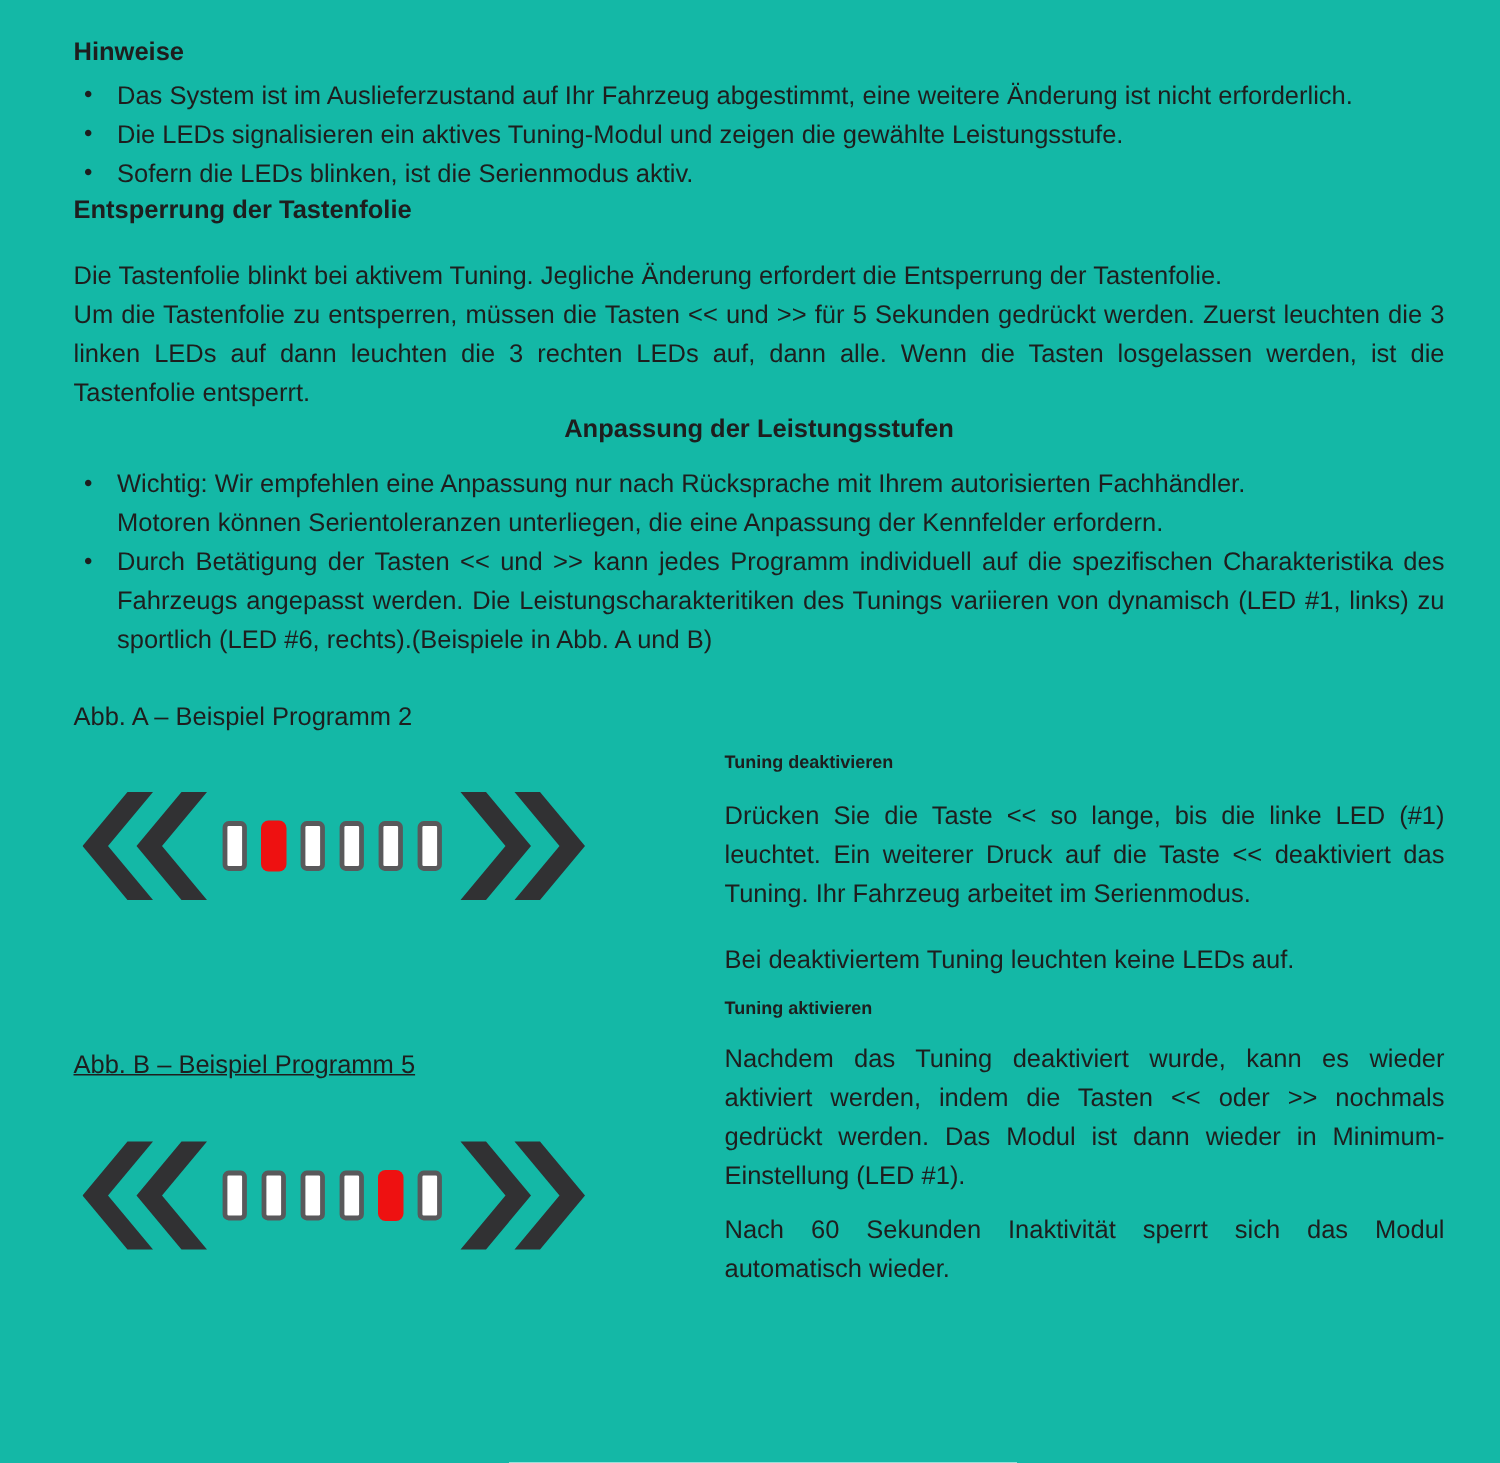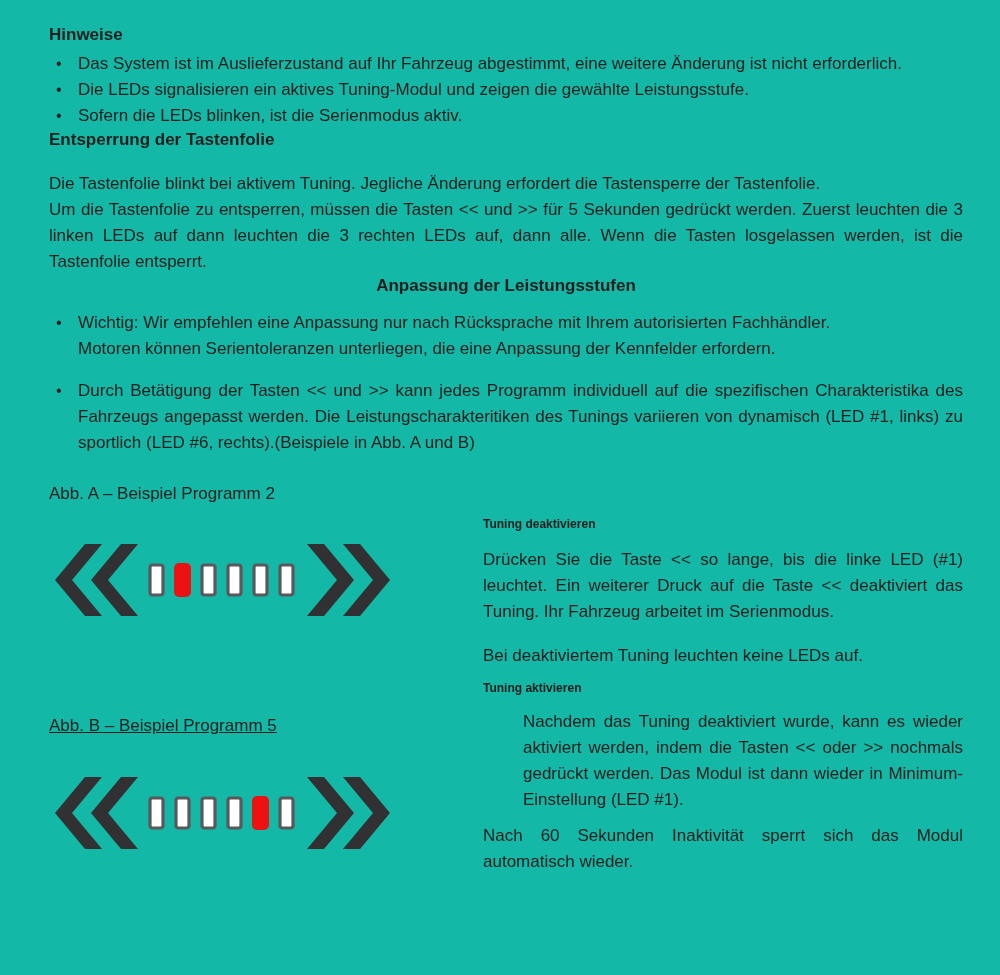--- a/index.html
+++ b/index.html
@@ -34,57 +34,57 @@
   }
   ul.bullets li{
     position:relative;padding-left:29px;
   }
   ul.bullets li::before{
     content:"\2022";
     position:absolute;left:7px;top:0;
     font-size:16px;
   }
   ul.bullets.spaced{margin-top:13px;}
-  ul.bullets.spaced li + li{margin-top:16px;}
+  ul.bullets.spaced li + li{margin-top:0;}
   .twocol{
     position:relative;margin-top:25px;height:394px;
   }
   .figcol{width:434px;}
   .figlabel{line-height:26px;}
   .figlabel.lb{margin-top:95px;text-decoration:underline;}
   svg.module{display:block;margin:35px 0 0 6px;}
   svg.module.b{margin-top:36px;}
   svg.module polygon{fill:var(--chevron);}
   .rightcol{
     position:absolute;left:434px;top:32px;width:480px;
   }
   .rightcol h4{
     font-size:12px;line-height:22px;font-weight:bold;margin:0 0 12px 0;
   }
   .rightcol p{margin:0 0 18px 0;}
   .rightcol p.tight{margin-bottom:8px;}
   .rightcol h4.h2nd{margin-bottom:10px;}
-  .rightcol p.mid{margin-bottom:10px;margin-left:40px;}
+  .rightcol p.mid{margin-bottom:10px;}
   b{font-weight:normal;}
 </style>
 </head>
 <body>
 
 <div class="page">
   <div class="content">
 
     <h3 class="dh">Hinweise</h3>
     <ul class="bullets">
       <li class="just">Das System ist im Auslieferzustand auf Ihr Fahrzeug abgestimmt, eine weitere Änderung ist nicht erforderlich.</li>
       <li>Die LEDs signalisieren ein aktives Tuning-Modul und zeigen die gewählte Leistungsstufe.</li>
       <li>Sofern die LEDs blinken, ist die Serienmodus aktiv.</li>
     </ul>
 
     <h3 class="dh h-entsperren">Entsperrung der Tastenfolie</h3>
-    <p class="p-first">Die Tastenfolie blinkt bei aktivem Tuning. Jegliche Änderung erfordert die Tastensperre der Tastenfolie.</p>
+    <p class="p-first">Die Tastenfolie blinkt bei aktivem Tuning. Jegliche Änderung erfordert die Entsperrung der Tastenfolie.</p>
     <p class="just">Um die Tastenfolie zu entsperren, müssen die <b>Tasten &lt;&lt; und &gt;&gt;</b> für 5 Sekunden gedrückt werden. Zuerst leuchten die 3 linken LEDs auf dann leuchten die 3 rechten LEDs auf, dann alle. Wenn die Tasten losgelassen werden, ist die Tastenfolie entsperrt.</p>
 
     <h3 class="dh h-anpassung">Anpassung der Leistungsstufen</h3>
     <ul class="bullets spaced">
       <li>
         <div><b>Wichtig:</b> Wir empfehlen eine Anpassung nur nach Rücksprache mit Ihrem autorisierten Fachhändler.</div>
         <div>Motoren können Serientoleranzen unterliegen, die eine Anpassung der Kennfelder erfordern.</div>
       </li>
       <li class="just">Durch Betätigung der <b>Tasten &lt;&lt; und &gt;&gt;</b> kann jedes Programm individuell auf die spezifischen Charakteristika des Fahrzeugs angepasst werden. Die Leistungscharakteritiken des Tunings variieren von dynamisch (LED #1, links) zu sportlich (LED #6, rechts).(Beispiele in Abb. A und B)</li>
     </ul>

